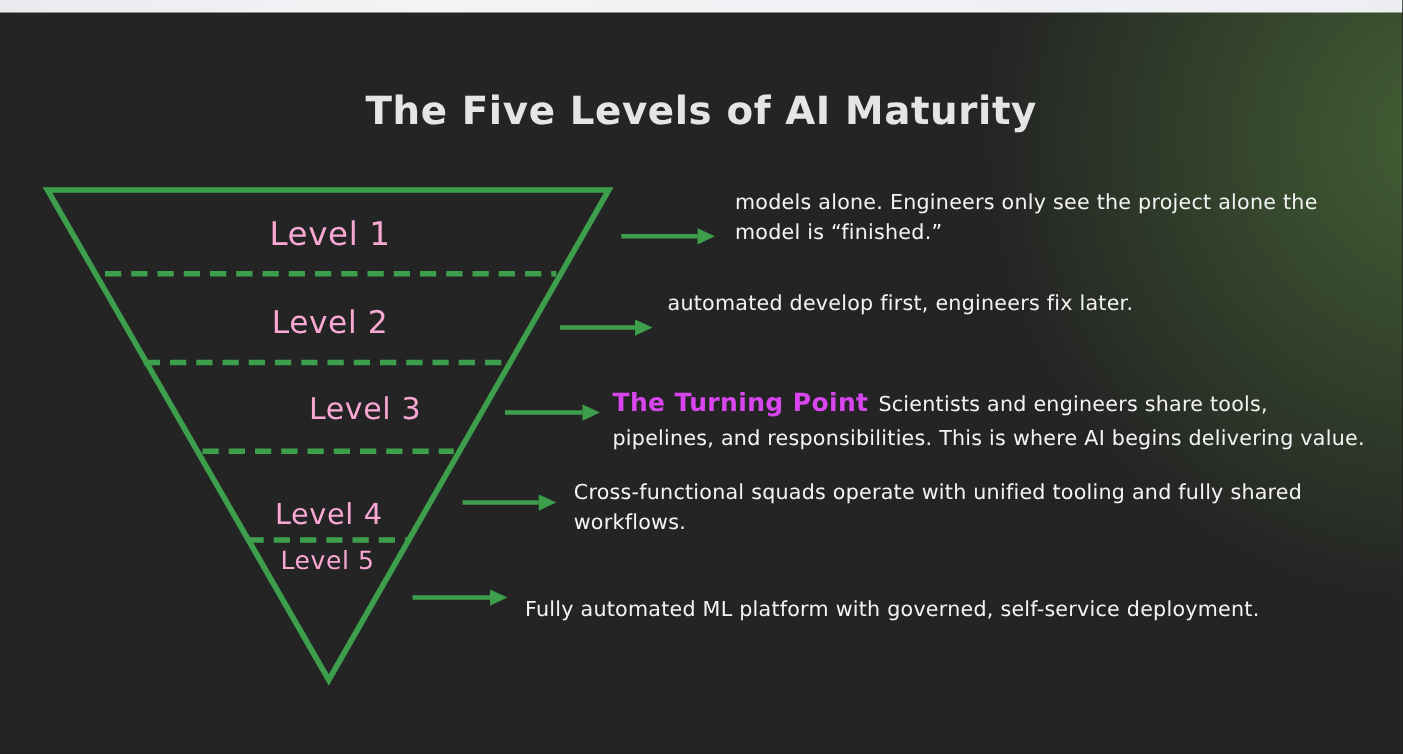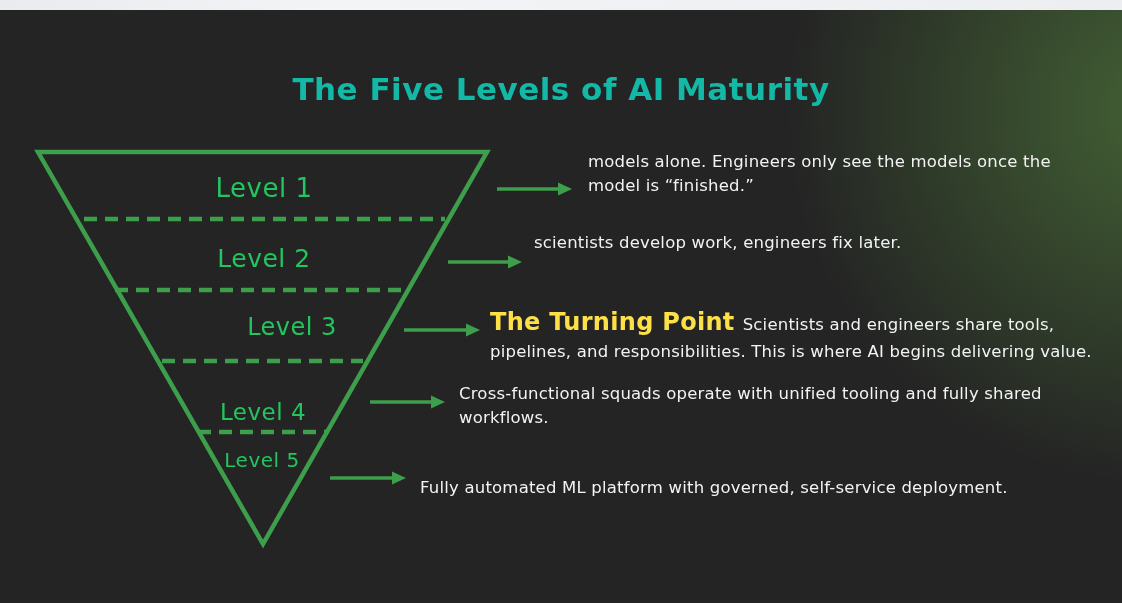--- a/index.html
+++ b/index.html
@@ -33,51 +33,51 @@
                 rgba(80,126,58,0.30) 40%,
                 rgba(36,36,36,0) 72%);
     z-index: 0;
     pointer-events: none;
   }
   .title {
     position: absolute;
     left: 0; top: 71px;
     width: 1122px;
     text-align: center;
-    color: #14b8a6;
+    color: #e5e5e5;
     font-size: 31px;
     font-weight: bold;
     letter-spacing: 0.5px;
     z-index: 2;
   }
   svg.diagram {
     position: absolute;
     left: 0; top: 0;
     z-index: 1;
   }
   .lvl-label {
     position: absolute;
     transform: translate(-50%, -50%);
-    color: #22c55e;
+    color: #f9a8d4;
     white-space: nowrap;
     z-index: 2;
     letter-spacing: 0.5px;
   }
   .desc {
     position: absolute;
     color: #f3f3f3;
     font-size: 16.5px;
     line-height: 23.5px;
     white-space: nowrap;
     z-index: 2;
     letter-spacing: 0.2px;
   }
   .turning {
-    color: #fde047;
-    font-size: 24px;
+    color: #d946ef;
+    font-size: 20px;
     font-weight: bold;
     letter-spacing: 0.3px;
   }
   .after-highlight { margin-left: 8px; margin-top: 12px; }
   .d3-line1 { margin-bottom: 3px; }
 </style>
 </head>
 <body>
 
 <div class="canvas">
@@ -115,29 +115,29 @@
     <g>
       <line x1="330" y1="478" x2="392" y2="478" stroke="#3d9e4b" stroke-width="3.5"></line>
       <polygon points="392,471.5 406,478 392,484.5" fill="#3d9e4b"></polygon>
     </g>
   </svg>
 
   <div class="lvl-label" style="left:264px; top:188px; font-size:26px;">Level 1</div>
   <div class="lvl-label" style="left:264px; top:258px; font-size:25px;">Level 2</div>
   <div class="lvl-label" style="left:262px; top:327px; font-size:24px;margin-left:30px;">Level 3</div>
   <div class="lvl-label" style="left:263px; top:412px; font-size:23px;">Level 4</div>
-  <div class="lvl-label" style="left:262px; top:460px; font-size:20px;">Level 5</div>
+  <div class="lvl-label" style="left:262px; top:448px; font-size:20px;">Level 5</div>
 
   <div class="desc" style="left:588px; top:150px;">
-    <div>models alone. Engineers only see the models once the</div>
+    <div>models alone. Engineers only see the project alone the</div>
     <div>model is “finished.”</div>
   </div>
 
   <div class="desc" style="left:534px; top:231px;">
-    <div>scientists develop work, engineers fix later.</div>
+    <div>automated develop first, engineers fix later.</div>
   </div>
 
   <div class="desc" style="left:490px; top:311px;">
     <div class="d3-line1">
       <span class="turning">The Turning Point</span><span class="after-highlight">Scientists and engineers share tools,</span>
     </div>
     <div>pipelines, and responsibilities. This is where AI begins delivering value.</div>
   </div>
 
   <div class="desc" style="left:459px; top:382px;">

